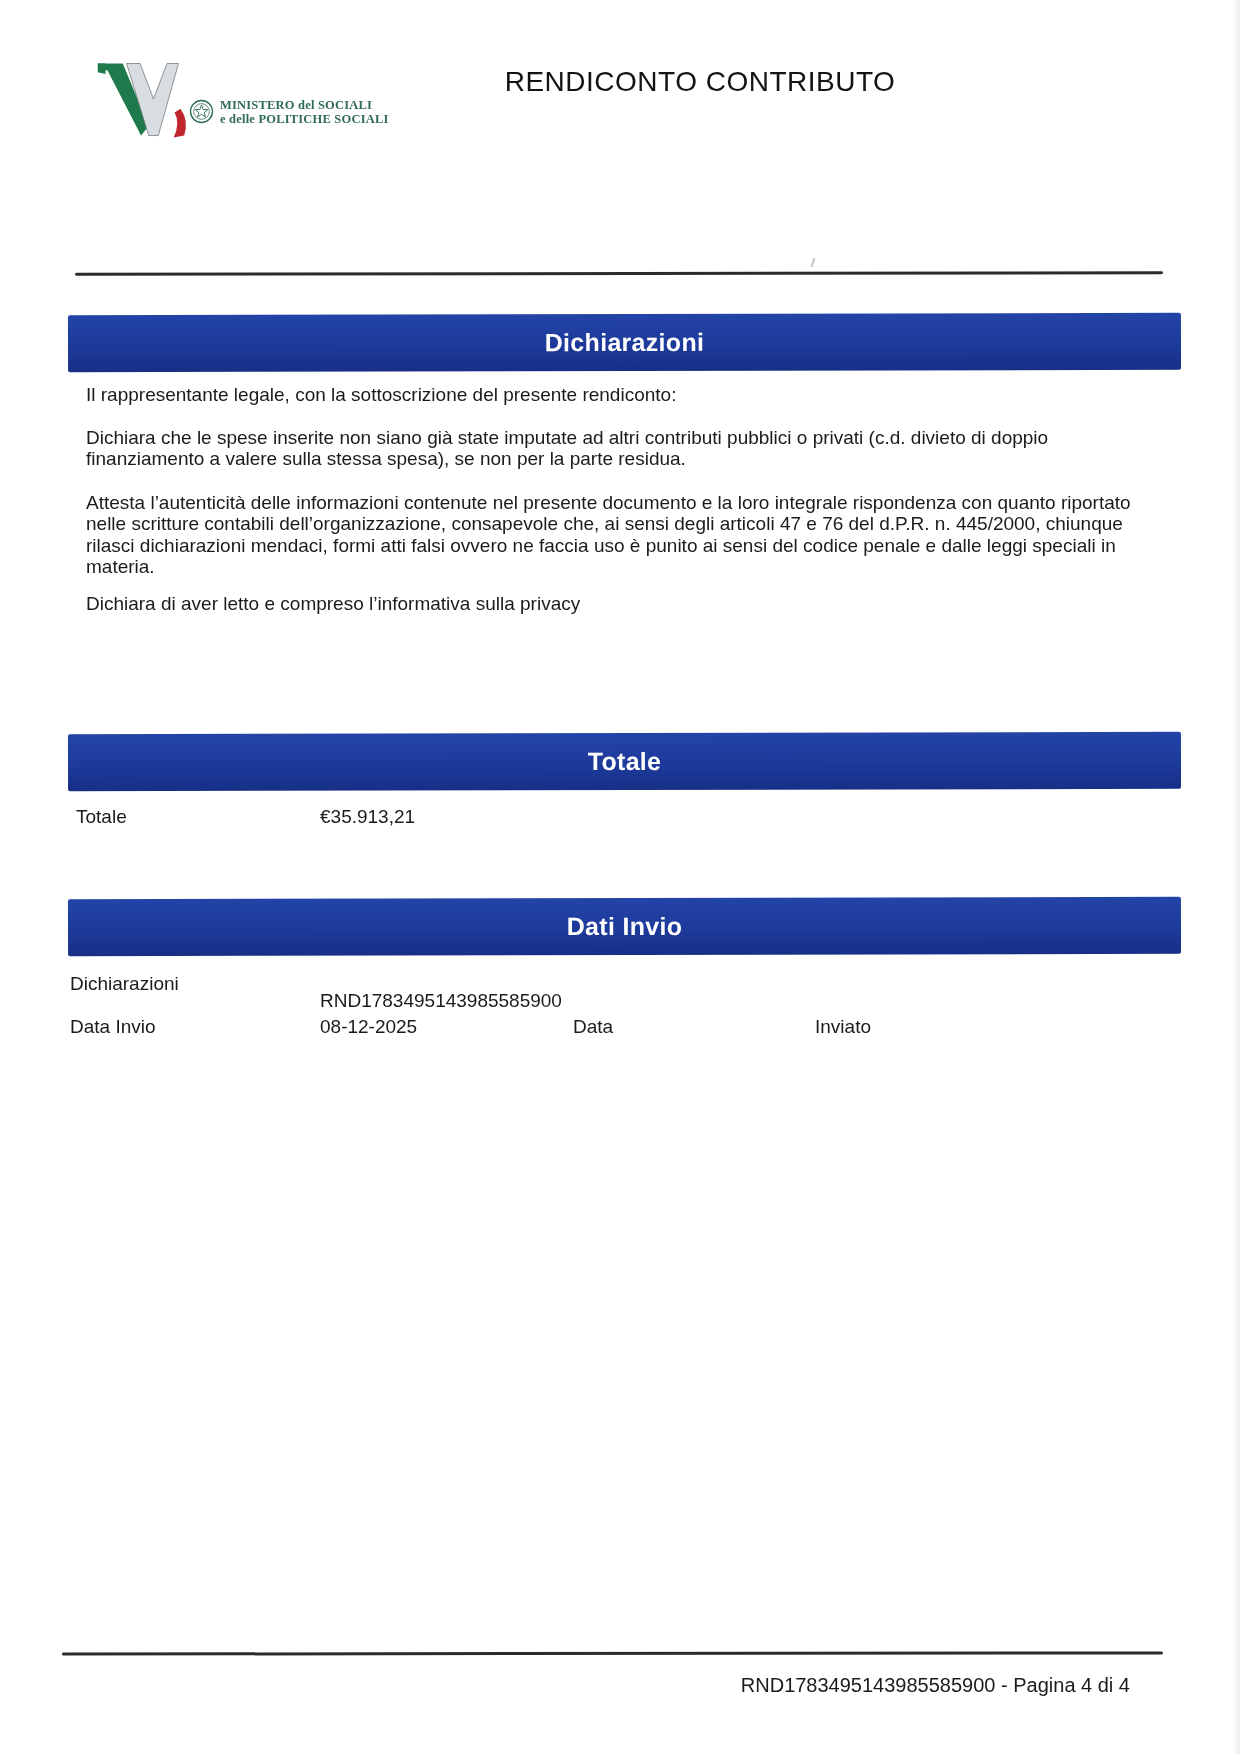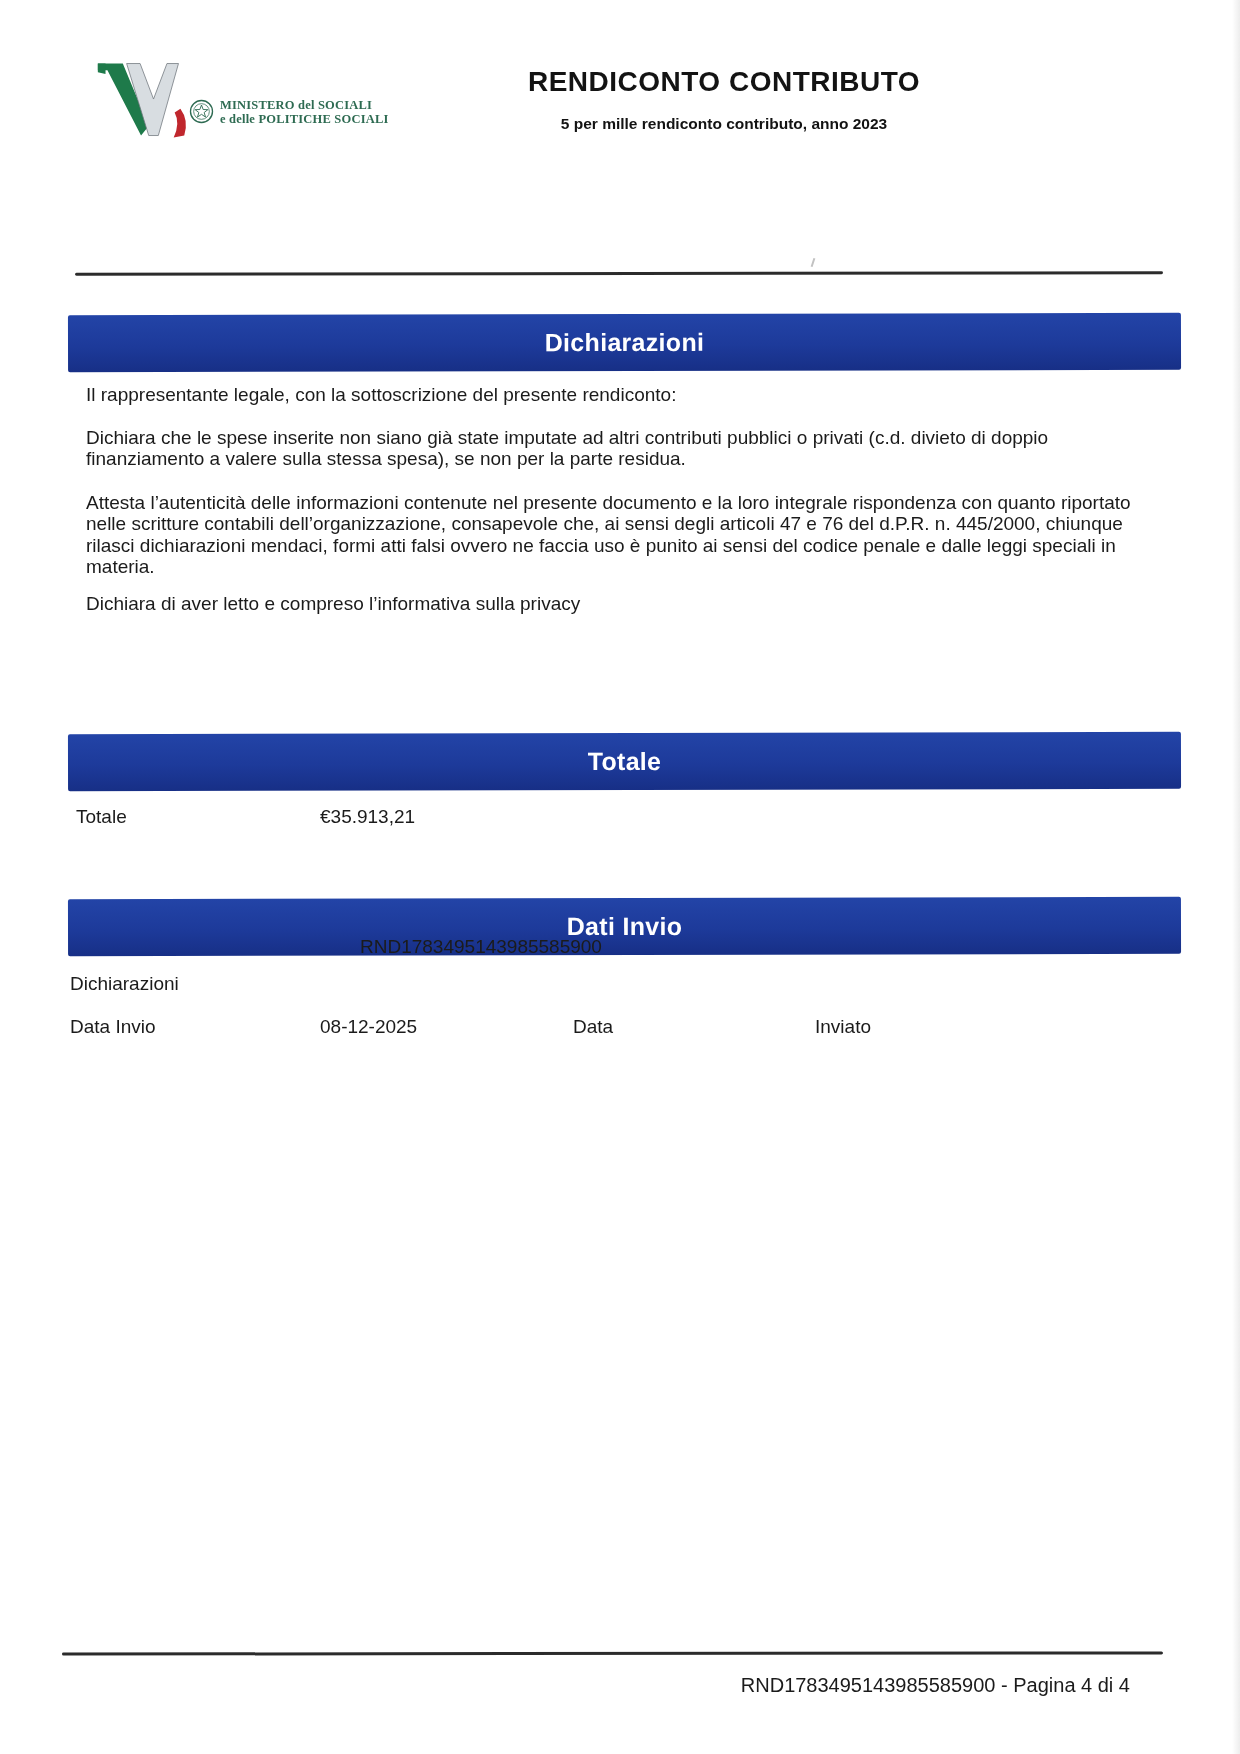--- a/index.html
+++ b/index.html
@@ -28,22 +28,22 @@
   
   .logo-m{position:absolute;left:94px;top:60px;width:96px;height:80px;}
   .logo-emblem{position:absolute;left:189px;top:99px;width:25px;height:25px;}
   .logo-text{
     position:absolute;left:220px;top:98px;
     font-family:"Liberation Serif", serif;
     font-weight:bold;color:var(--ministry-green);
     font-size:12.5px;line-height:14px;letter-spacing:.2px;white-space:nowrap;
   }
   .doc-title{
-    position:absolute;left:428px;top:66px;width:592px;
-    text-align:center;font-size:28px;font-weight:bold;letter-spacing:.5px;
+    position:absolute;left:404px;top:66px;width:592px;
+    text-align:center;font-size:28px;font-weight:normal;letter-spacing:.5px;
     color:#131313;white-space:nowrap;
   }
   .doc-subtitle{
     position:absolute;left:428px;top:115px;width:592px;
     text-align:center;font-size:15.5px;font-weight:bold;color:#131313;white-space:nowrap;
   }
   .top-rule{
     position:absolute;left:75px;top:272px;width:1088px;height:3px;
     background:#2b2b2b;border-radius:2px;transform:rotate(-0.08deg);
   }
@@ -72,21 +72,21 @@
   }
   .dich-text p{margin:0;}
   .dich-text p.p0{margin-bottom:21px;}
   .dich-text p.p1{margin-bottom:22px;}
   .dich-text p.p2{margin-bottom:15px;}
   
   .cell{position:absolute;font-size:19px;color:var(--ink);white-space:nowrap;}
   #totale-label{left:76px;top:806px;}
   #totale-value{left:320px;top:806px;}
   #identificativo-label{left:70px;top:973px;}
-  #identificativo-value{left:320px;top:936px;margin-left:40px;}
+  #identificativo-value{left:320px;top:990px;}
   #datainvio-label{left:70px;top:1016px;}
   #datainvio-value{left:320px;top:1016px;}
   #stato-label{left:573px;top:1016px;}
   #stato-value{left:815px;top:1016px;}
   
   .footer-rule{
     position:absolute;left:62px;top:1652px;width:1101px;height:3px;
     background:#2b2b2b;border-radius:2px;transform:rotate(-0.06deg);
   }
   .footer-text{
@@ -114,21 +114,20 @@
     <circle cx="15" cy="15" r="9.4" fill="none" stroke="#2e6b52" stroke-width="0.9"></circle>
     <path d="M15 7.2 L17 12.6 L22.6 12.8 L18.2 16.2 L19.8 21.6 L15 18.4 L10.2 21.6 L11.8 16.2 L7.4 12.8 L13 12.6 Z" fill="none" stroke="#2e6b52" stroke-width="1.1"></path>
   </svg>
 
   <div class="logo-text">
     <div>MINISTERO del SOCIALI</div>
     <div>e delle POLITICHE SOCIALI</div>
   </div>
 
   <div class="doc-title">RENDICONTO CONTRIBUTO</div>
-  <div class="doc-subtitle">5 per mille rendiconto contributo, anno 2023</div>
 
   <div class="top-rule"></div>
   <div class="scan-tick"></div>
 
   <div class="bar" id="bar-dichiarazioni">Dichiarazioni</div>
 
   <div class="dich-text">
     <p class="p0">Il rappresentante legale, con la sottoscrizione del presente rendiconto:</p>
     <p class="p1">Dichiara che le spese inserite non siano già state imputate ad altri contributi pubblici o privati (c.d. divieto di doppio finanziamento a valere sulla stessa spesa), se non per la parte residua.</p>
     <p class="p2">Attesta l’autenticità delle informazioni contenute nel presente documento e la loro integrale rispondenza con quanto riportato nelle scritture contabili dell’organizzazione, consapevole che, ai sensi degli articoli 47 e 76 del d.P.R. n. 445/2000, chiunque rilasci dichiarazioni mendaci, formi atti falsi ovvero ne faccia uso è punito ai sensi del codice penale e dalle leggi speciali in materia.</p>

